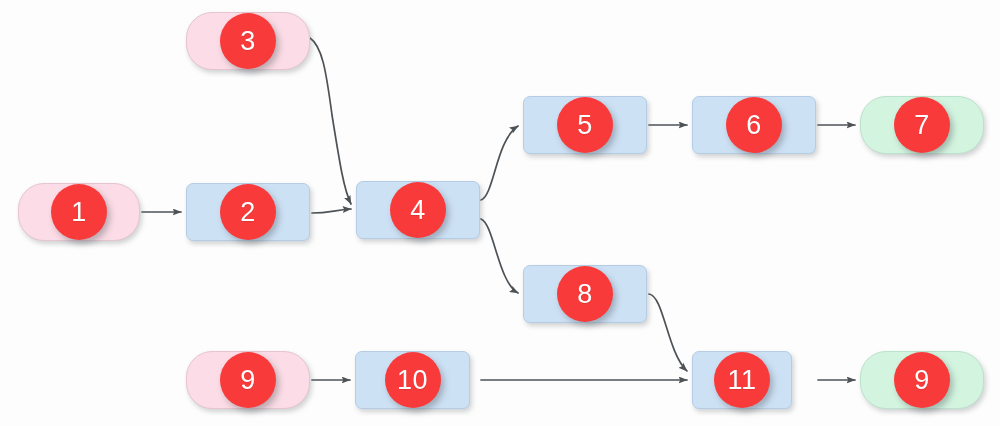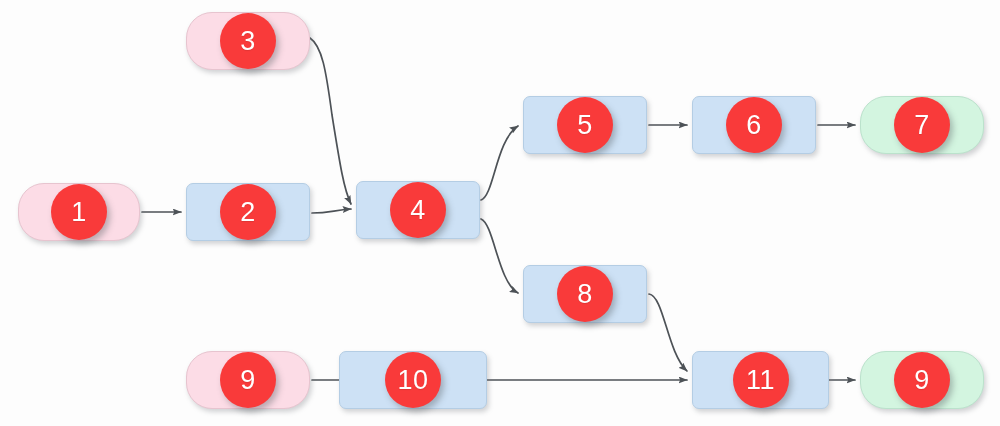--- a/index.html
+++ b/index.html
@@ -104,24 +104,24 @@
       </div>
       <div class="node kind-green shape-pill" style="left: 860px; top: 96px; width: 124px; height: 58px;">
         <div class="badge">7</div>
       </div>
       <div class="node kind-blue shape-rect" style="left: 523px; top: 265px; width: 124px; height: 58px;">
         <div class="badge">8</div>
       </div>
       <div class="node kind-pink shape-pill" style="left: 186px; top: 351px; width: 124px; height: 58px;">
         <div class="badge">9</div>
       </div>
-      <div class="node kind-blue shape-rect" style="left: 339px; top: 351px; width: 148px; height: 58px;">
+      <div class="node kind-blue shape-rect" style="left: 355px; top: 351px; width: 115px; height: 58px;">
         <div class="badge">10</div>
       </div>
-      <div class="node kind-blue shape-rect" style="left: 692px; top: 351px; width: 137px; height: 58px;">
+      <div class="node kind-blue shape-rect" style="left: 692px; top: 351px; width: 100px; height: 58px;">
         <div class="badge">11</div>
       </div>
       <div class="node kind-green shape-pill" style="left: 860px; top: 351px; width: 124px; height: 58px;">
         <div class="badge">9</div>
       </div>
     </div>
 
 </div>
 
 </body></html>

